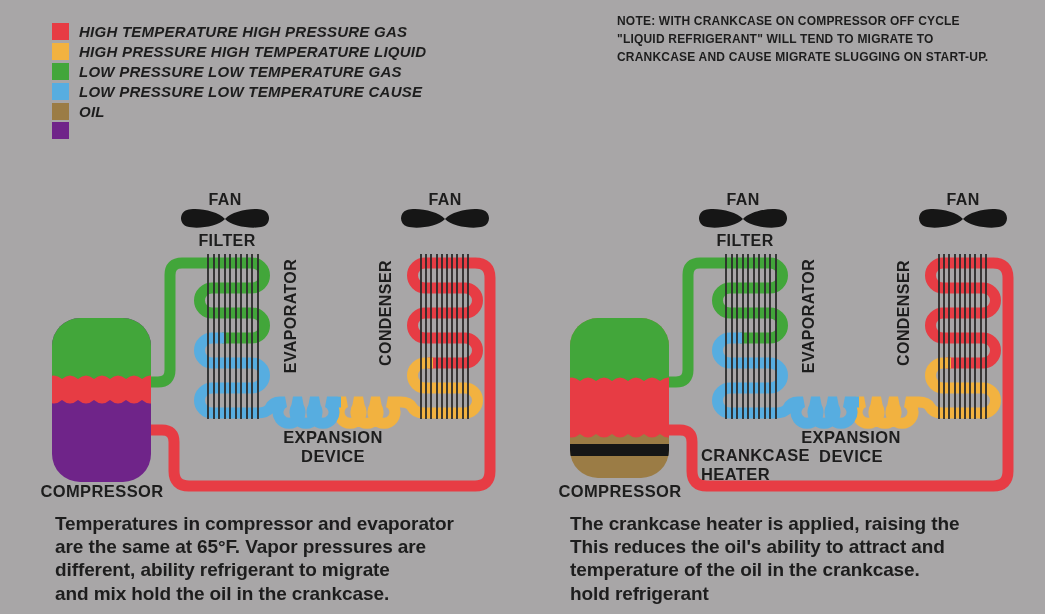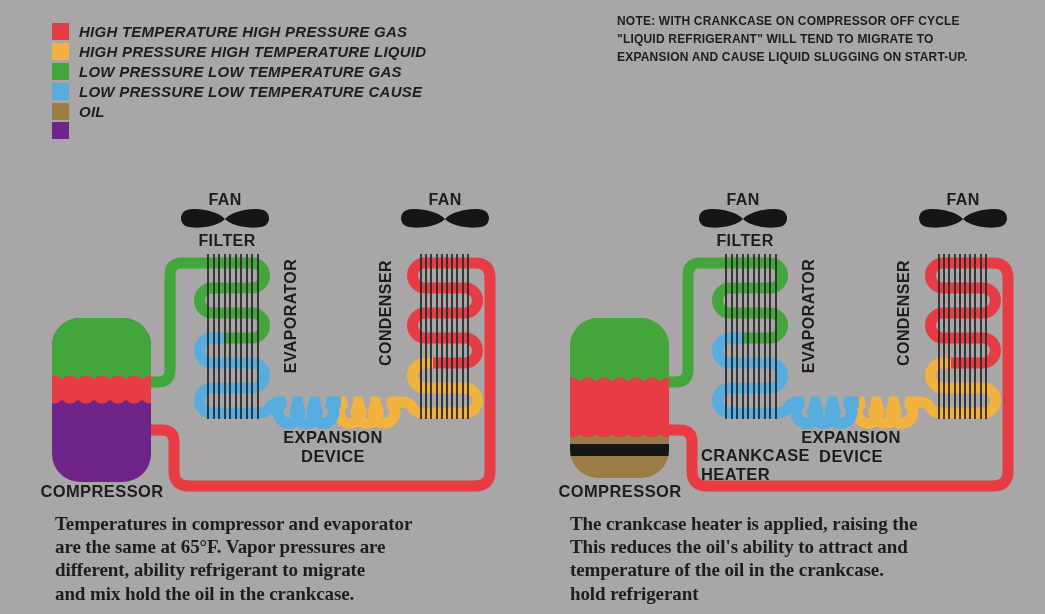--- a/index.html
+++ b/index.html
@@ -9,21 +9,21 @@
     background:#a8a6a7;
     font-family:"Liberation Sans", sans-serif;
     font-weight:bold;color:#1d1d1d;
   }
   .stage svg.diagram{position:absolute;left:0;top:0;}
   .legend{position:absolute;left:52px;top:22px;}
   .legend-row{display:flex;align-items:center;height:19.8px;}
   .legend-row .sw{flex:0 0 auto;margin-right:10px;display:block;}
   .legend-row .lg-label{font-size:15px;letter-spacing:.25px;white-space:nowrap;font-style:italic;}
   .note{position:absolute;left:573px;top:12px;font-size:12px;line-height:18.2px;letter-spacing:.2px;white-space:nowrap;margin-left:44px;}
-  .caption{position:absolute;top:512px;font-size:19px;line-height:23.2px;letter-spacing:-0.1px;white-space:nowrap;font-family:Liberation Serif, serif;}
+  .caption{position:absolute;top:512px;font-size:19px;line-height:23.2px;letter-spacing:-0.1px;white-space:nowrap;}
   .caption-left{left:55px;}
   .caption-right{left:570px;}
   svg text{font-family:"Liberation Sans",sans-serif;font-weight:bold;fill:#1d1d1d;}
   svg text.lbl{font-size:16px;letter-spacing:.4px;}
   svg text.lbl-big{font-size:16.5px;letter-spacing:.4px;}
 </style>
 </head>
 <body>
 
 <div class="stage">
@@ -122,21 +122,21 @@
     <div class="legend-row">
       <svg class="sw" width="17" height="17">
           <rect width="17" height="17" fill="#6f2489"></rect>
         </svg>
     </div>
   </div>
 
   <div class="note">
     <div>NOTE: WITH CRANKCASE ON COMPRESSOR OFF CYCLE</div>
     <div>"LIQUID REFRIGERANT" WILL TEND TO MIGRATE TO</div>
-    <div>EXPANSION AND CAUSE LIQUID SLUGGING ON START-UP.</div>
+    <div>CRANKCASE AND CAUSE MIGRATE SLUGGING ON START-UP.</div>
   </div>
 
   <div class="caption caption-left">
     <div>Temperatures in compressor and evaporator</div>
     <div>are the same at 65°F. Vapor pressures are</div>
     <div>different, ability refrigerant to migrate</div>
     <div>and mix hold the oil in the crankcase.</div>
   </div>
   <div class="caption caption-right">
     <div>The crankcase heater is applied, raising the</div>

